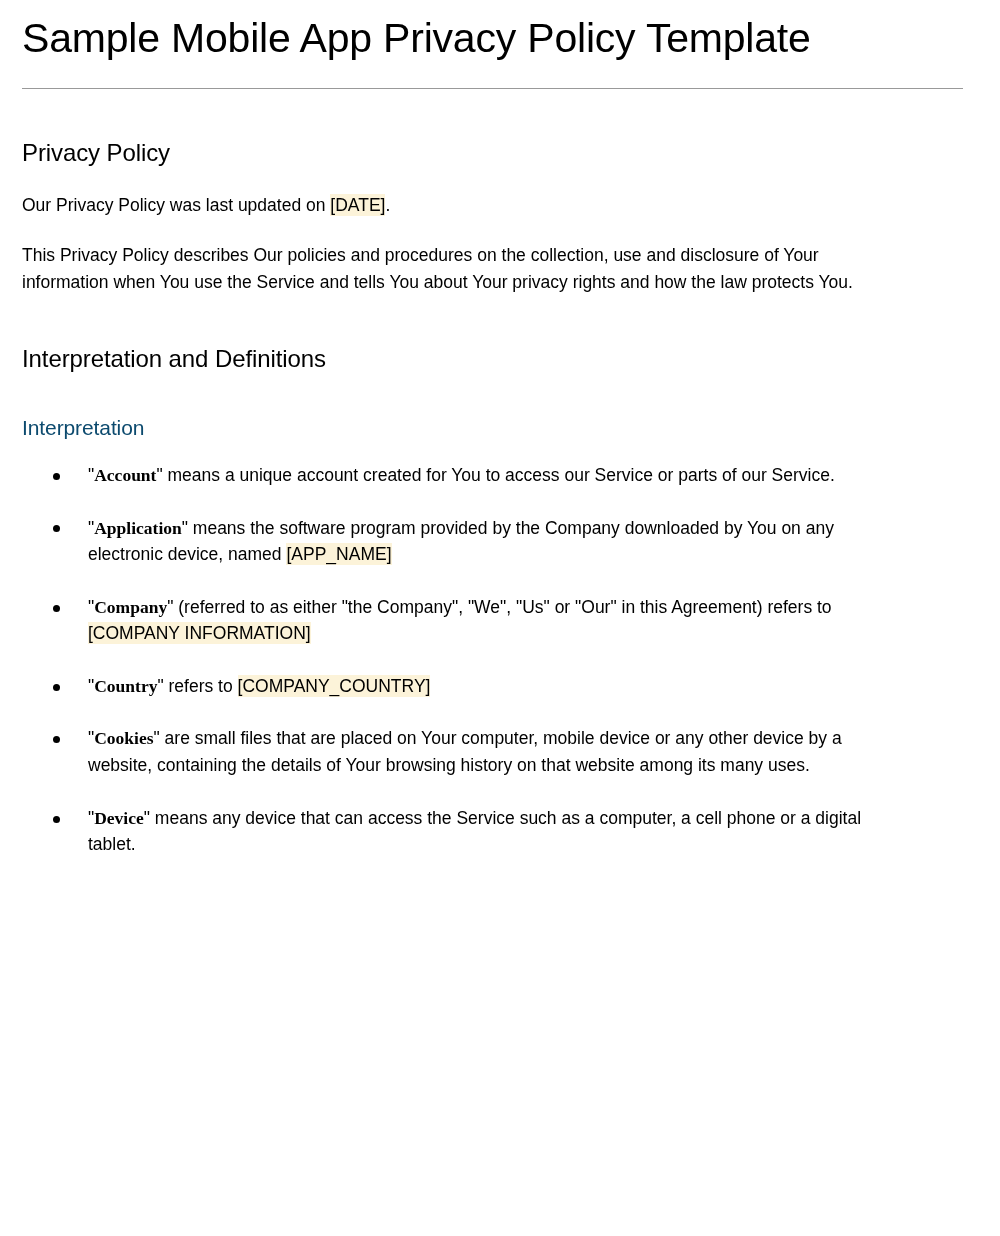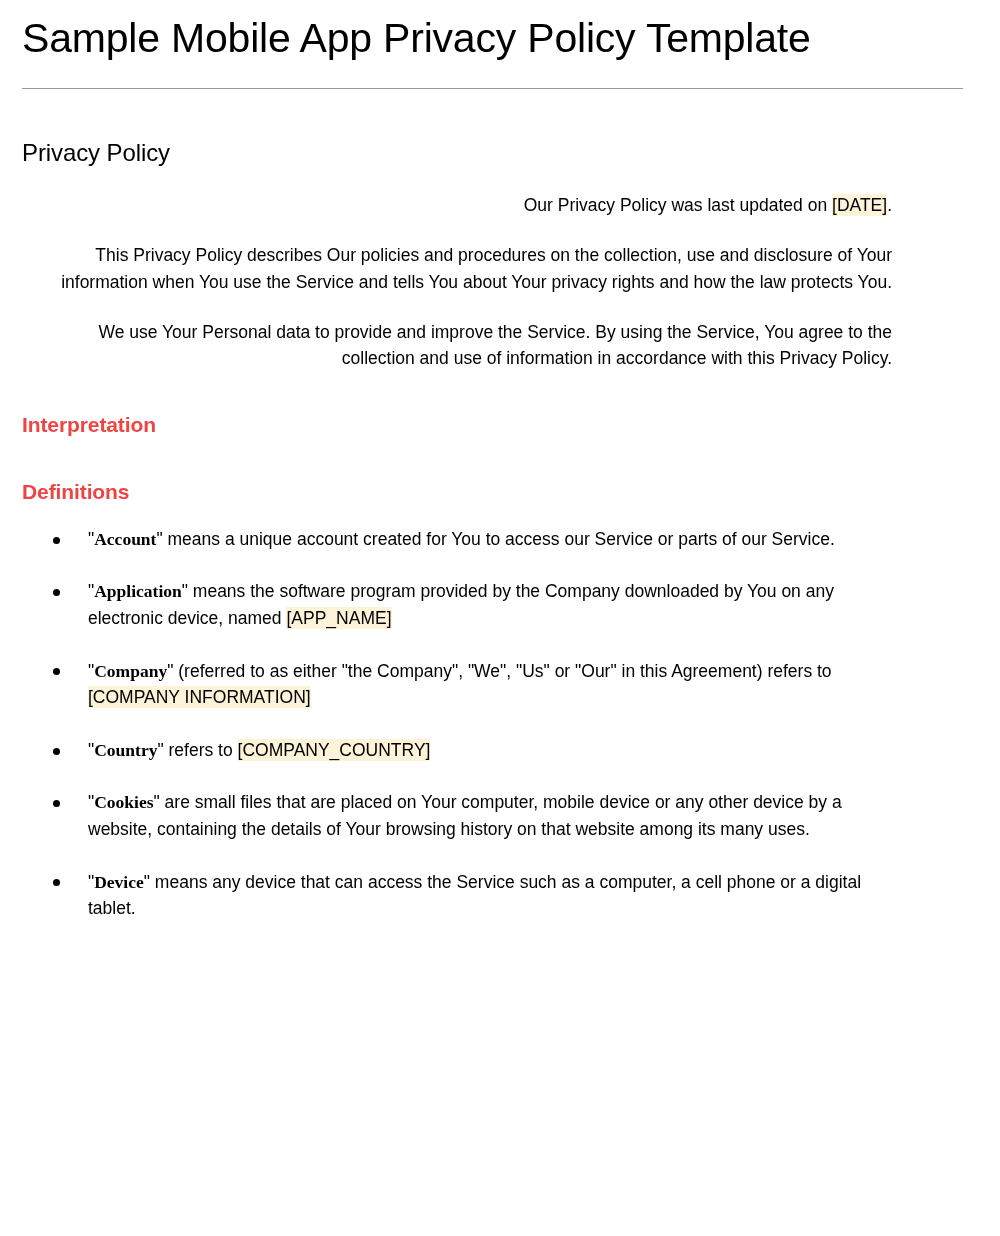--- a/index.html
+++ b/index.html
@@ -37,33 +37,32 @@
   h2.section-h2 {
     font-size: 24px;
     font-weight: normal;
     line-height: 1.2;
     margin: 50px 0 0 0;
     color: #000;
     letter-spacing: -0.1px;
   }
   h3.section-h3 {
     font-size: 21px;
-    font-weight: bold;
+    font-weight: normal;
     line-height: 1.2;
     margin: 41px 0 0 0;
-    color: #ef4444;
+    color: #0c4a6e;
     letter-spacing: -0.1px;
   }
   p.body-text {
     font-size: 17.5px;
     line-height: 1.5;
     margin: 24px 0 0 0;
     color: #000;
     max-width: 950px;
-    text-align: right;
   }
   ul.def-list {
     list-style: none;
     margin: 22px 0 0 0;
     padding: 0;
   }
   ul.def-list > li {
     position: relative;
     font-size: 17.5px;
     line-height: 1.52;
@@ -99,27 +98,26 @@
   <h1 class="doc-title">Sample Mobile App Privacy Policy Template</h1>
 
   <hr class="title-rule">
 
   <h2 class="section-h2">Privacy Policy</h2>
 
   <p class="body-text"><span>Our Privacy Policy was last updated on </span><span class="hl">[DATE]</span><span>.</span></p>
 
   <p class="body-text">This Privacy Policy describes Our policies and procedures on the collection, use and disclosure of Your information when You use the Service and tells You about Your privacy rights and how the law protects You.</p>
 
-  <p class="body-text">We use Your Personal data to provide and improve the Service. By using the Service, You agree to the collection and use of information in accordance with this Privacy Policy.</p>
 
+  <h2 class="section-h2">Interpretation and Definitions</h2>
 
   <h3 class="section-h3">Interpretation</h3>
 
 
-  <h3 class="section-h3">Definitions</h3>
 
 
   <ul class="def-list">
       <li><span class="bullet-dot"></span><span>"</span><span class="term">Account</span><span>"</span><span> means a unique account created for You to access our Service or parts of our Service.</span></li>
       <li><span class="bullet-dot"></span><span>"</span><span class="term">Application</span><span>"</span><span> means the software program provided by the Company downloaded by You on any electronic device, named </span><span class="hl">[APP_NAME]</span></li>
       <li><span class="bullet-dot"></span><span>"</span><span class="term">Company</span><span>"</span><span> (referred to as either "the Company", "We", "Us" or "Our" in this Agreement) refers to </span><span class="hl">[COMPANY INFORMATION]</span></li>
       <li><span class="bullet-dot"></span><span>"</span><span class="term">Country</span><span>"</span><span> refers to </span><span class="hl">[COMPANY_COUNTRY]</span></li>
       <li><span class="bullet-dot"></span><span>"</span><span class="term">Cookies</span><span>"</span><span> are small files that are placed on Your computer, mobile device or any other device by a website, containing the details of Your browsing history on that website among its many uses.</span></li>
       <li><span class="bullet-dot"></span><span>"</span><span class="term">Device</span><span>"</span><span> means any device that can access the Service such as a computer, a cell phone or a digital tablet.</span></li>
     </ul>

